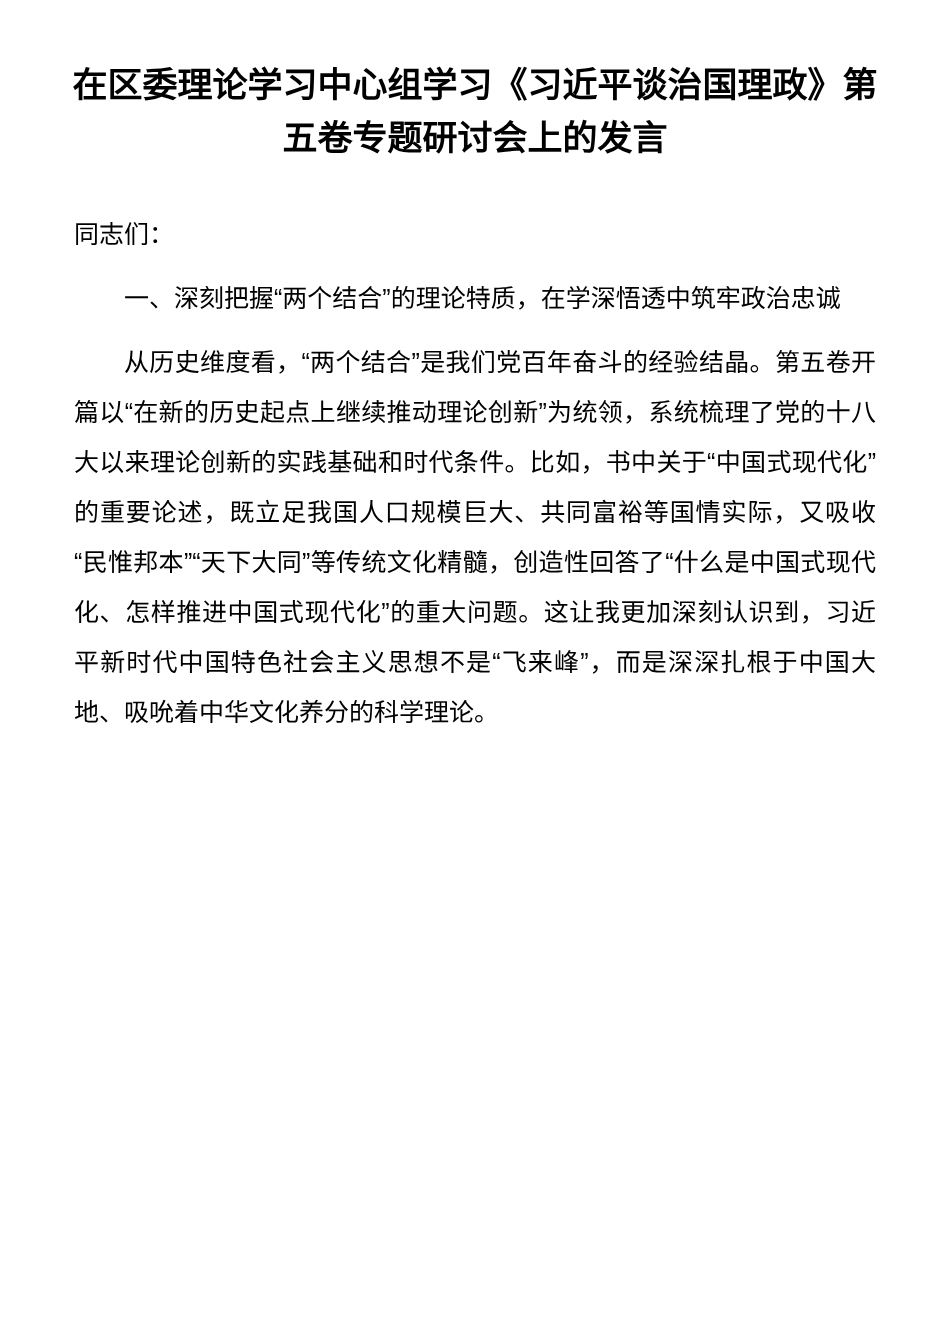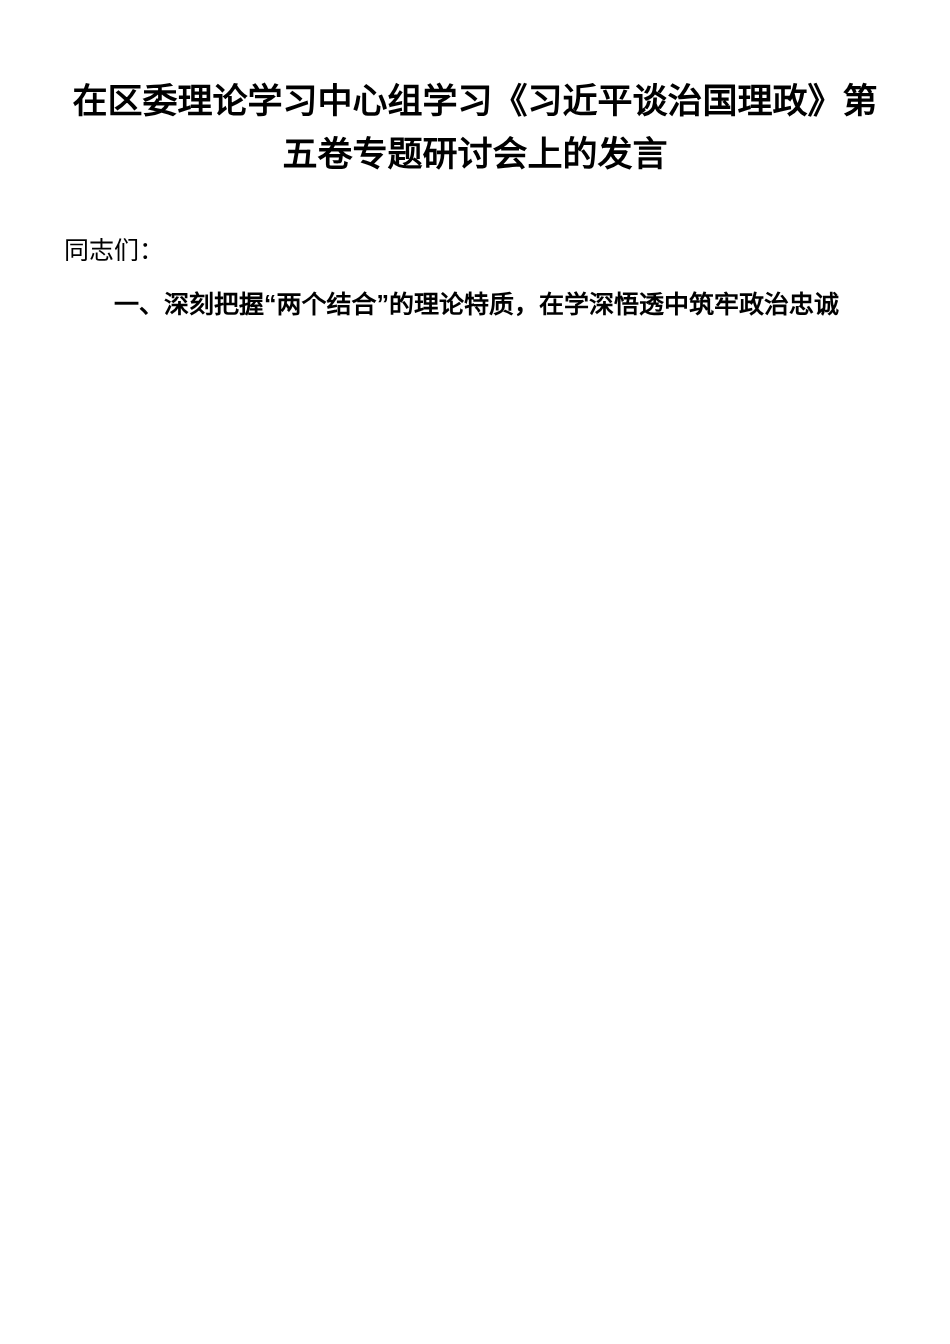--- a/index.html
+++ b/index.html
@@ -12,48 +12,49 @@
     width: 950px;
     height: 1344px;
     box-sizing: border-box;
     padding: 58px 60px 0 60px;
     background: #ffffff;
     color: #000000;
     font-family: sans-serif;
     overflow: hidden;
   }
   .title {
-    margin: 16px 0 45px 0;
+    margin: 0 0 45px 0;
     font-size: 35px;
     font-weight: 700;
     line-height: 53px;
     text-align: center;
     letter-spacing: 0;
   }
   .para {
-    margin: 4px;
+    margin: 14px;
     font-size: 25px;
     line-height: 50px;
     text-align: justify;
     text-justify: inter-ideograph;
     text-indent: 2em;
     word-break: normal;
   }
   .salutation {
     text-indent: 0;
   }
   .heading {
-    font-weight: 700;
+    font-weight: 400;
   }
 </style>
 </head>
 <body>
 
 <div class="page">
   <h1 class="title">在区委理论学习中心组学习《习近平谈治国理政》第五卷专题研讨会上的发言</h1>
 
   <p class="para salutation">同志们：</p>
 
 
   <p class="para heading">一、深刻把握“两个结合”的理论特质，在学深悟透中筑牢政治忠诚</p>
 
 
+  <p class="para">从历史维度看，“两个结合”是我们党百年奋斗的经验结晶。第五卷开篇以“在新的历史起点上继续推动理论创新”为统领，系统梳理了党的十八大以来理论创新的实践基础和时代条件。比如，书中关于“中国式现代化”的重要论述，既立足我国人口规模巨大、共同富裕等国情实际，又吸收“民惟邦本”“天下大同”等传统文化精髓，创造性回答了“什么是中国式现代化、怎样推进中国式现代化”的重大问题。这让我更加深刻认识到，习近平新时代中国特色社会主义思想不是“飞来峰”，而是深深扎根于中国大地、吸吮着中华文化养分的科学理论。</p>
 </div>
 
 </body></html>

